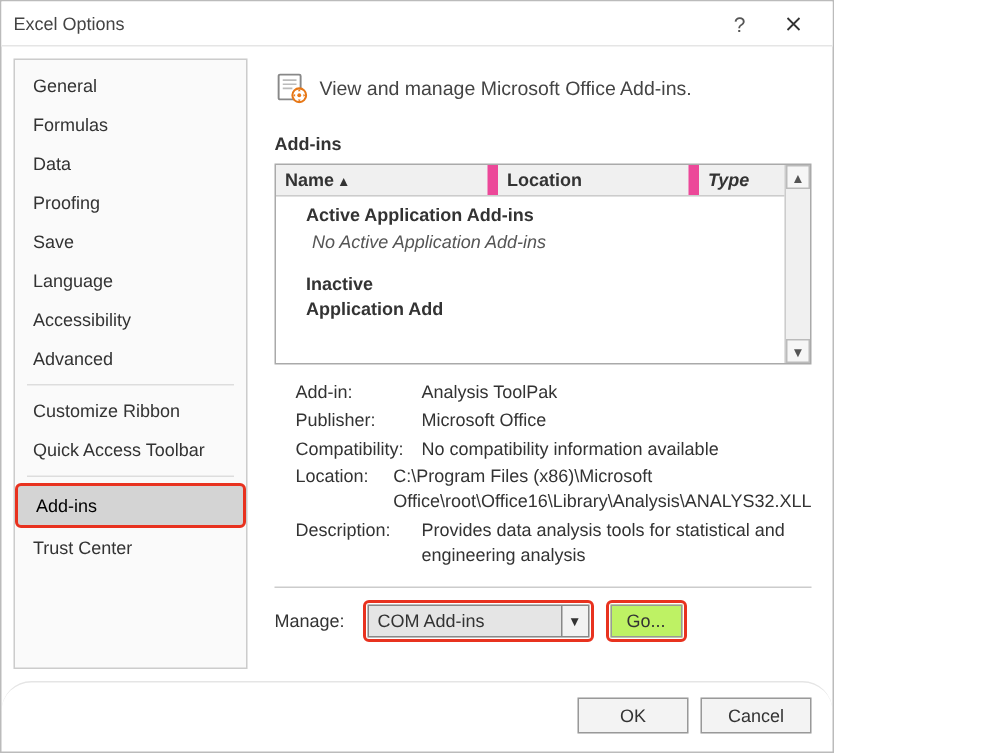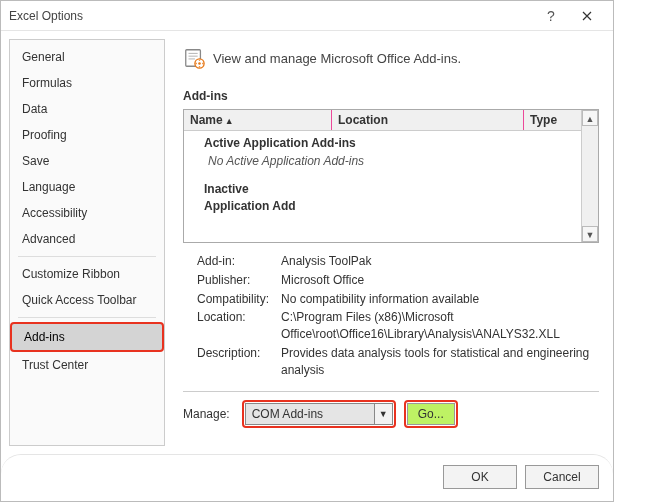--- a/index.html
+++ b/index.html
@@ -4,21 +4,21 @@
 <style>
   * { box-sizing: border-box; }
   body {
     margin: 0;
     font-family: "Segoe UI", Tahoma, sans-serif;
     font-size: 12px;
     color: #333;
     background: #fff;
   }
   .window {
-    width: 614px;
+    width: 556px;
     height: 502px;
     border: 1px solid #bbb;
     display: flex;
     flex-direction: column;
     background: #fff;
   }
   .titlebar {
     height: 30px;
     display: flex;
     align-items: center;
@@ -104,25 +104,25 @@
   }
   .addins-header {
     display: flex;
     background: #f0f0f0;
     border-bottom: 1px solid #ccc;
     font-weight: 600;
     font-size: 12px;
   }
   .addins-header .col {
     padding: 3px 6px;
-    border-right: 1px solid #ec4899;
+    border-right: 7px solid #ec4899;
   }
   .col-name { width: 148px; }
   .col-location { flex: 1; }
-  .col-type { width: 74px; border-right: none !important; }
+  .col-type { width: 74px; border-right: none !important; font-style: italic; }
   .sort-arrow { font-size: 9px; margin-left: 2px; }
   .addins-body {
     position: absolute;
     top: 22px;
     left: 0;
     right: 17px;
     bottom: 0;
     overflow: hidden;
     padding: 2px 4px;
     margin-left: 14px;

